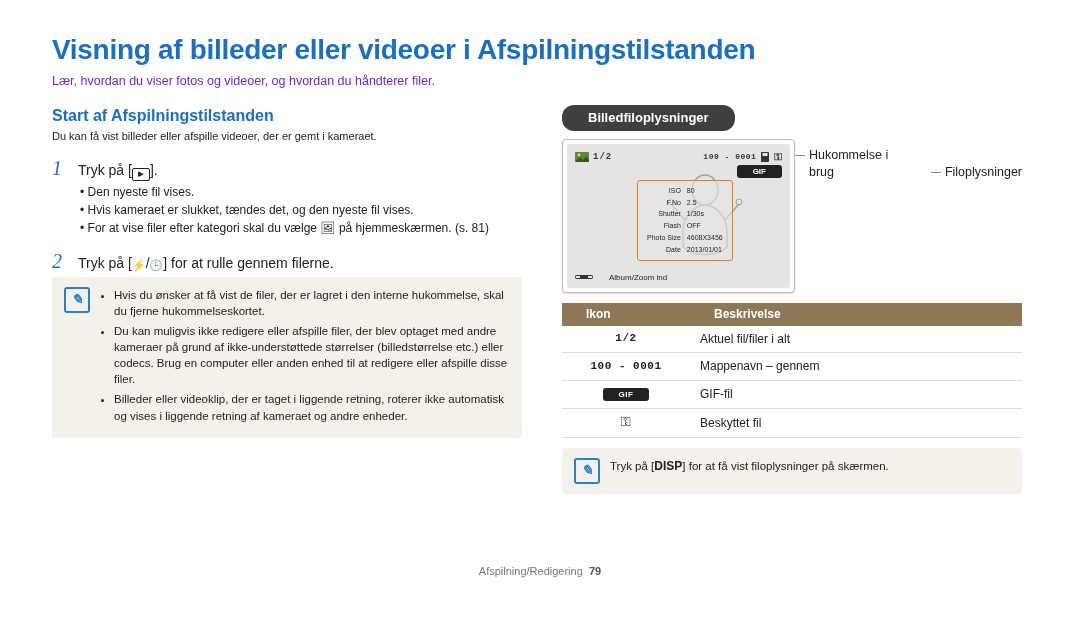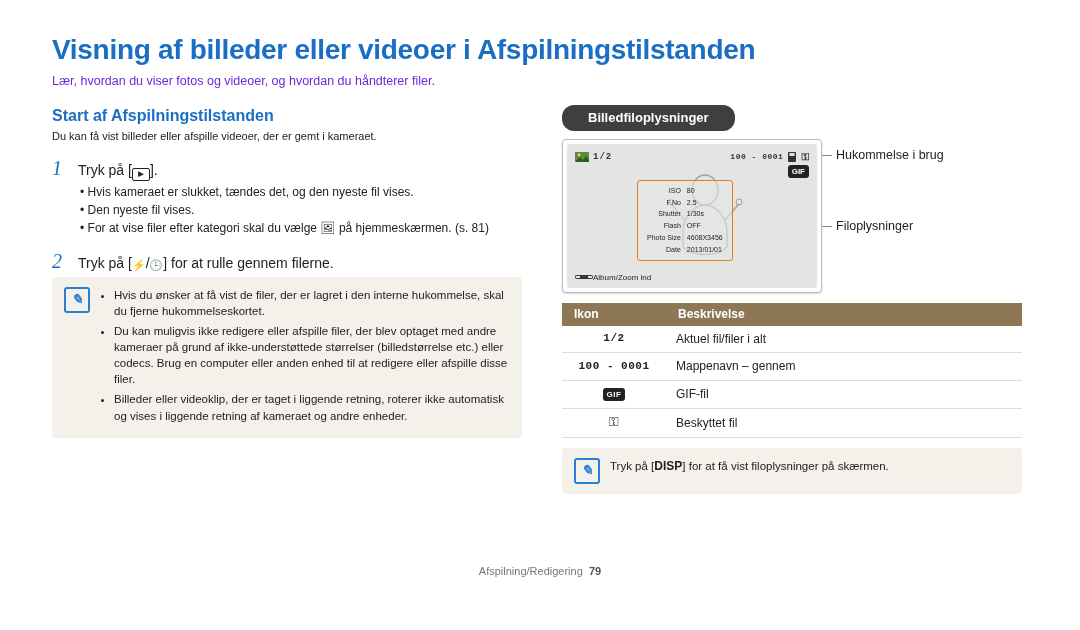--- a/index.html
+++ b/index.html
@@ -197,69 +197,69 @@
     font-size: 7px;
   }
   .info-box table td { padding: 0 2px; white-space: nowrap; }
   .info-box table td:first-child { text-align: right; color:#222; }
   .lcd-bottom {
     position: absolute;
     left: 8px;
     bottom: 5px;
     font-size: 8px;
     display:flex;
-    gap:0;
+    gap:16px;
     align-items:center;
   }
   .link-line {
     position: relative;
     font-size: 12.5px;
   }
   .link-line::before {
     content: "";
     position: absolute;
     left: -14px;
     top: 8px;
     width: 10px;
     border-top: 1px solid #888;
   }
-  .link-stack { display:flex; flex-direction:column; gap:54px; padding-top:8px; }
+  .link-stack { display:flex; flex-direction:row; gap:54px; padding-top:8px;align-items:flex-end; }
 
   table.ikon-table {
     width: 100%;
     border-collapse: collapse;
     font-size: 12px;
     margin-top: 4px;
   }
   table.ikon-table th {
     background: #8d7754;
     color: #fff;
     text-align: left;
     font-weight: 700;
-    padding: 3px 12px;
+    padding: 3px 24px;
     font-size: 12px;
   }
   table.ikon-table th:first-child { width: 80px; }
   table.ikon-table td {
     padding: 5px 10px;
     border-bottom: 1px solid #dfdcd4;
     vertical-align: middle;
   }
   .ikon-cell {
     text-align: center;
     font-family: "Courier New", monospace;
     font-size: 11px;
     letter-spacing: 0.5px;
   }
   .gif-badge {
     display:inline-block;
     background:#222;
     color:#fff;
     border-radius:3px;
-    padding:1px 4px;
+    padding:1px 16px;
     font-size:8px;
     font-family: Arial, sans-serif;
     font-weight:700;
   }
   .key-icon { font-size: 13px; }
   .callout2 {
     margin-top: 10px;
   }
   .disp {
     font-weight: 700;
@@ -289,22 +289,22 @@
       <div class="sec-head">Start af Afspilningstilstanden</div>
       <div class="intro">Du kan få vist billeder eller afspille videoer, der er gemt i kameraet.</div>
 
       <div class="step">
         <span class="step-num">1</span>
         <span class="step-text">
           <span>Tryk på [</span><span class="icon-box play"></span><span>].</span>
         </span>
       </div>
       <ul class="bullets">
+        <li>Den nyeste fil vises.</li>
         <li>Hvis kameraet er slukket, tændes det, og den nyeste fil vises.</li>
-        <li>Den nyeste fil vises.</li>
         <li>For at vise filer efter kategori skal du vælge 🖼 på hjemmeskærmen. (s. 81)</li>
       </ul>
 
       <div class="step">
         <span class="step-num">2</span>
         <span class="step-text">
           <span>Tryk på [</span><span class="icon-sm">⚡</span><span>/</span><span class="icon-sm">🕒</span><span>] for at rulle gennem filerne.</span>
         </span>
       </div>
 

